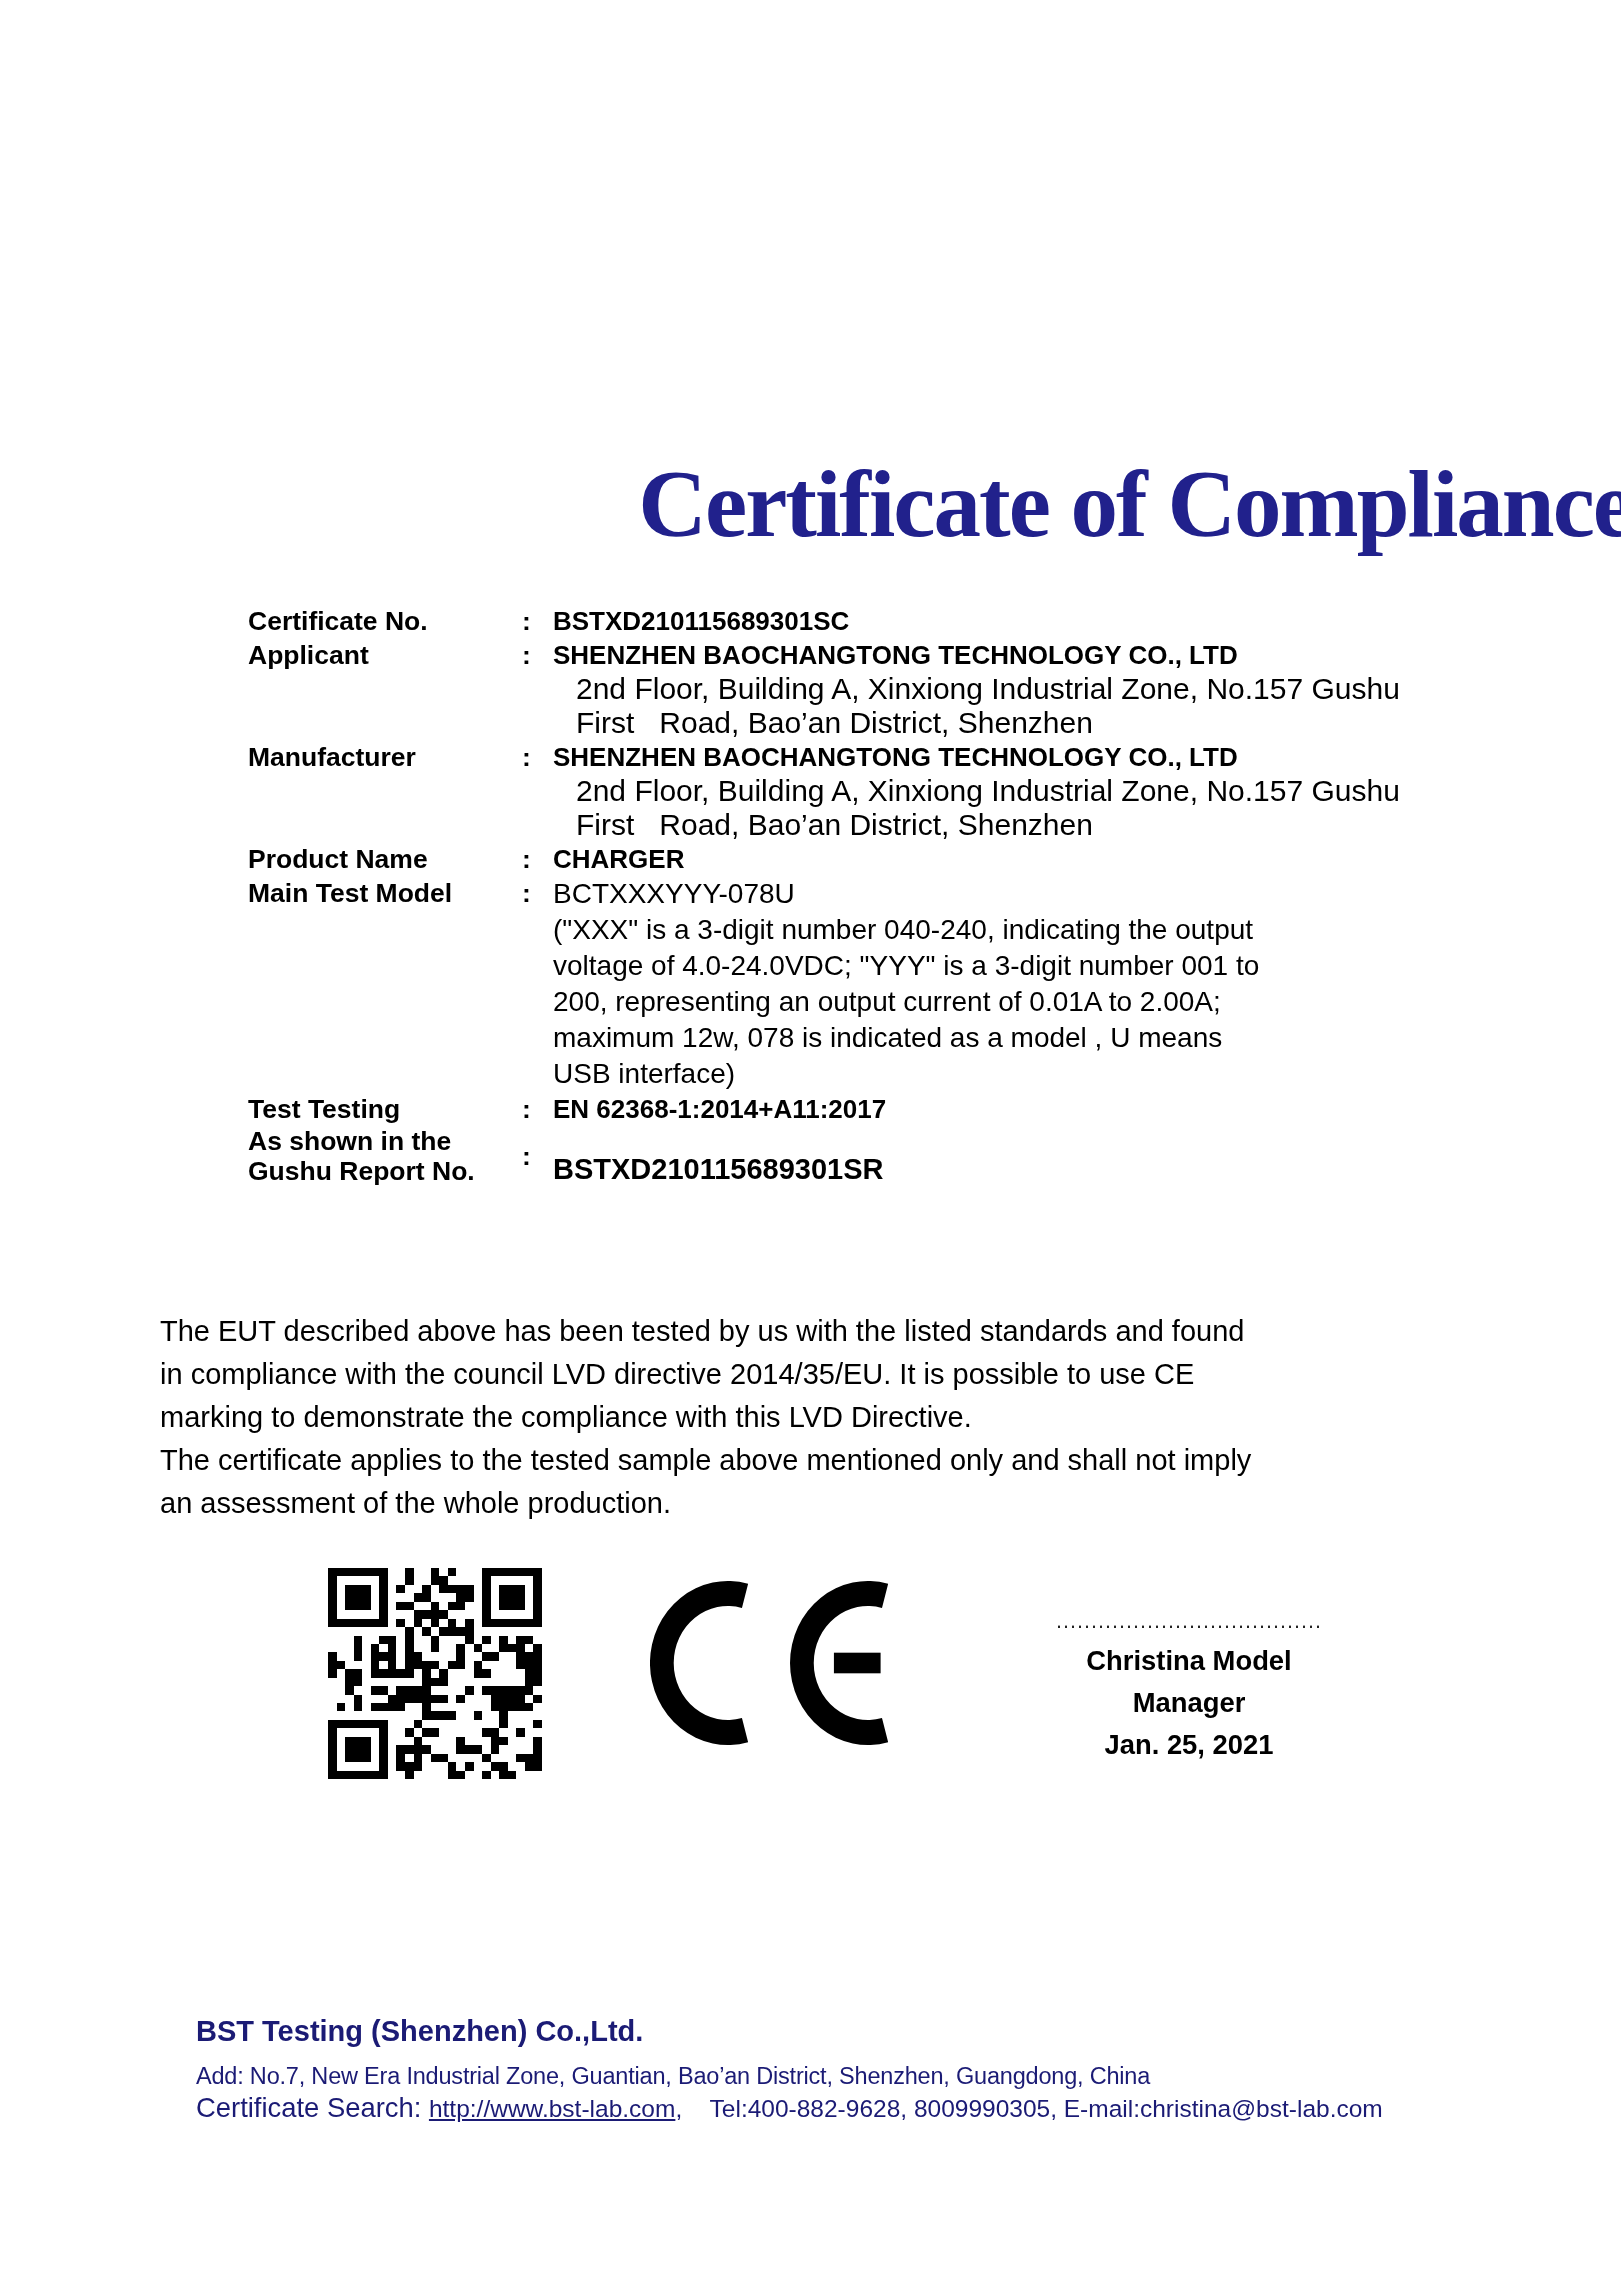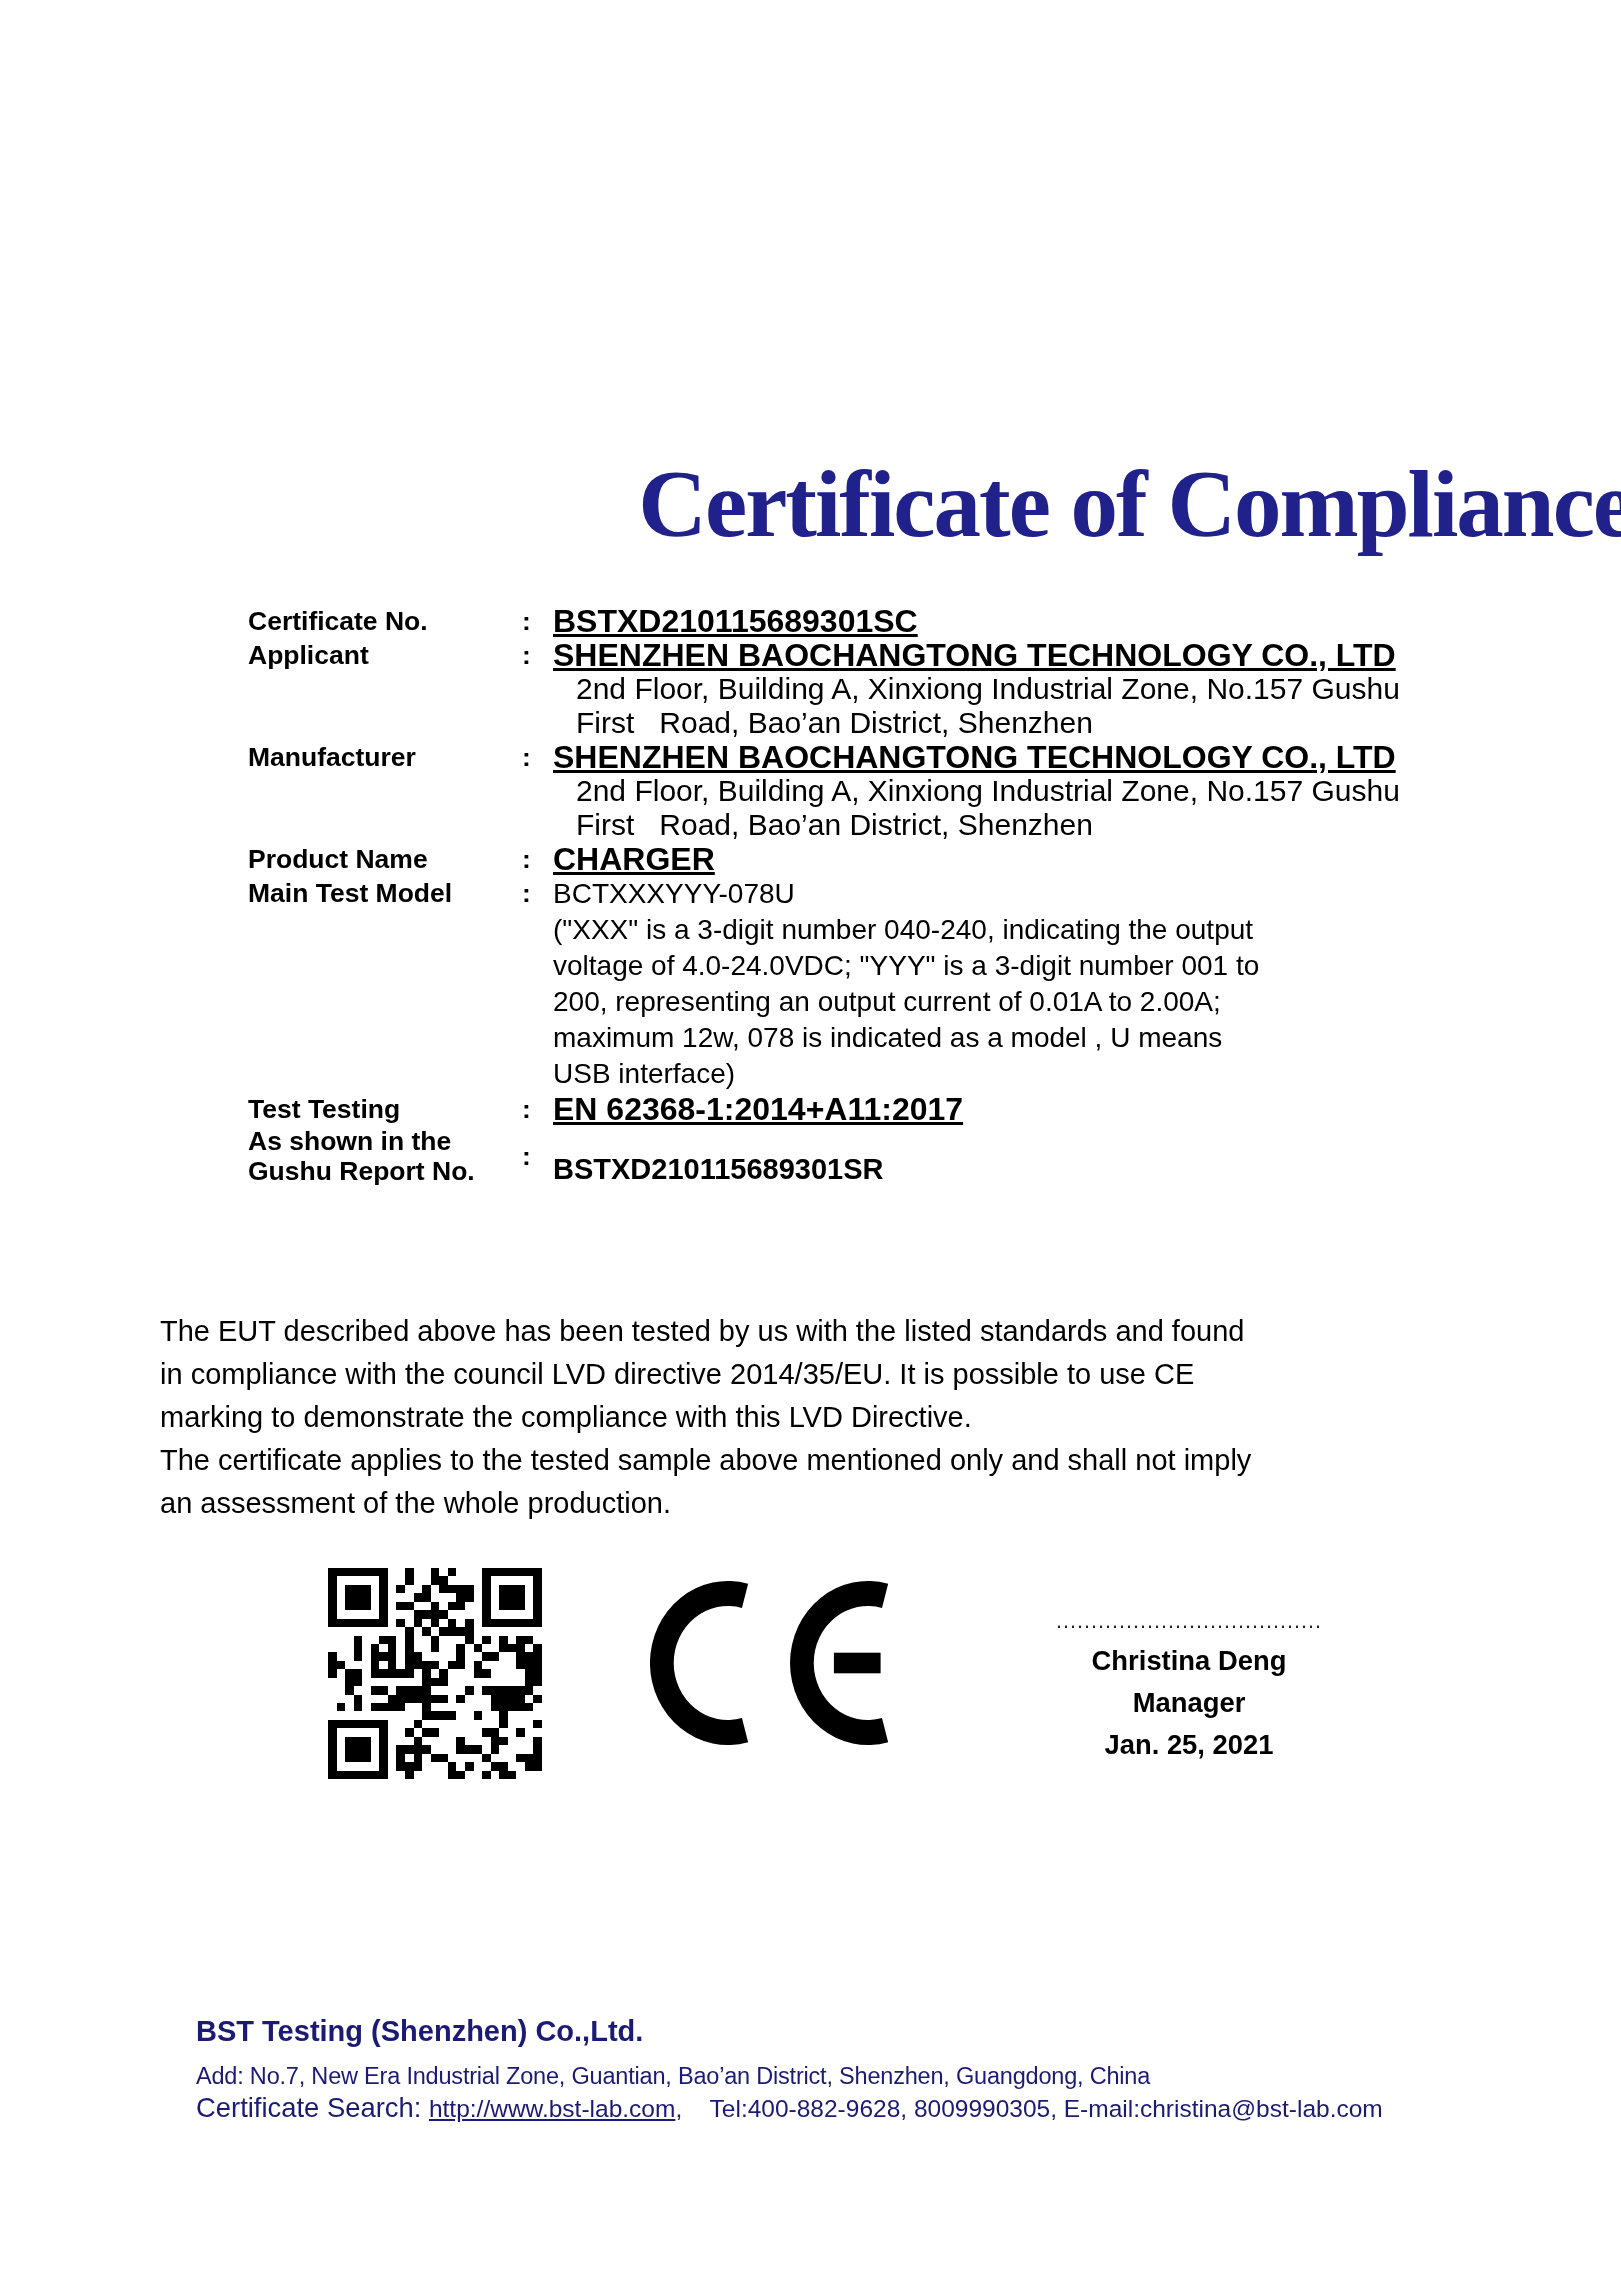--- a/index.html
+++ b/index.html
@@ -31,21 +31,21 @@
     display:grid;
     grid-template-columns:274px 31px 1fr;
     align-items:start;
   }
   .lbl{
     font-weight:bold;font-size:26.5px;line-height:34px;white-space:pre-wrap;
   }
   .colon{
     font-weight:bold;font-size:26.5px;line-height:34px;
   }
-  .val-bold{font-weight:bold;font-size:32px;line-height:34px;text-decoration:underline;}
+  .val-bold{font-weight:bold;font-size:26px;line-height:34px;}
   .val-reg{font-weight:normal;font-size:30px;line-height:34px;white-space:pre-wrap;margin-left:23px;}
   .val-model{font-weight:normal;font-size:28px;line-height:36px;}
   .val-desc{font-weight:normal;font-size:28px;line-height:36px;white-space:pre-wrap;}
   .val-report{font-weight:bold;font-size:29px;line-height:34px;margin-top:25px;}
   .lbl-2line{line-height:30px;}
   .row-report{align-items:center;}
   .row-report .lbl{align-self:start;}
   
   .body-par{
     position:absolute;left:160px;top:1310px;width:1318px;
@@ -450,21 +450,21 @@
     </svg>
 
   <svg class="ce" viewBox="0 0 256 167" preserveAspectRatio="none">
     <path fill="#000" d="M105.1 2.85 A83.5 83.5 0 1 0 105.1 164.15 L98.5 139.5 A58 58 0 1 1 98.5 27.5 Z"></path>
     <path fill="#000" d="M255.1 2.85 A83.5 83.5 0 1 0 255.1 164.15 L248.5 139.5 A58 58 0 1 1 248.5 27.5 Z" transform="translate(0,0)"></path>
     <rect fill="#000" x="197" y="73" width="50" height="21"></rect>
   </svg>
 
   <div class="sig">
     <div class="sig-dots">......................................</div>
-    <div class="sig-line sig-name">Christina Deng</div>
+    <div class="sig-line sig-name">Christina Model</div>
     <div class="sig-line">Manager</div>
     <div class="sig-line">Jan. 25, 2021</div>
   </div>
 
   <div class="footer">
     <div class="f-company">BST Testing (Shenzhen) Co.,Ltd.</div>
     <div class="f-address">Add: No.7, New Era Industrial Zone, Guantian, Bao’an District, Shenzhen, Guangdong, China</div>
     <div class="f-search">
       <span>Certificate Search: </span><a class="f-url" href="#">http://www.bst-lab.com</a><span class="f-sep">,</span><span class="f-contact">Tel:400-882-9628, 8009990305, E-mail:christina@bst-lab.com</span>
     </div>

